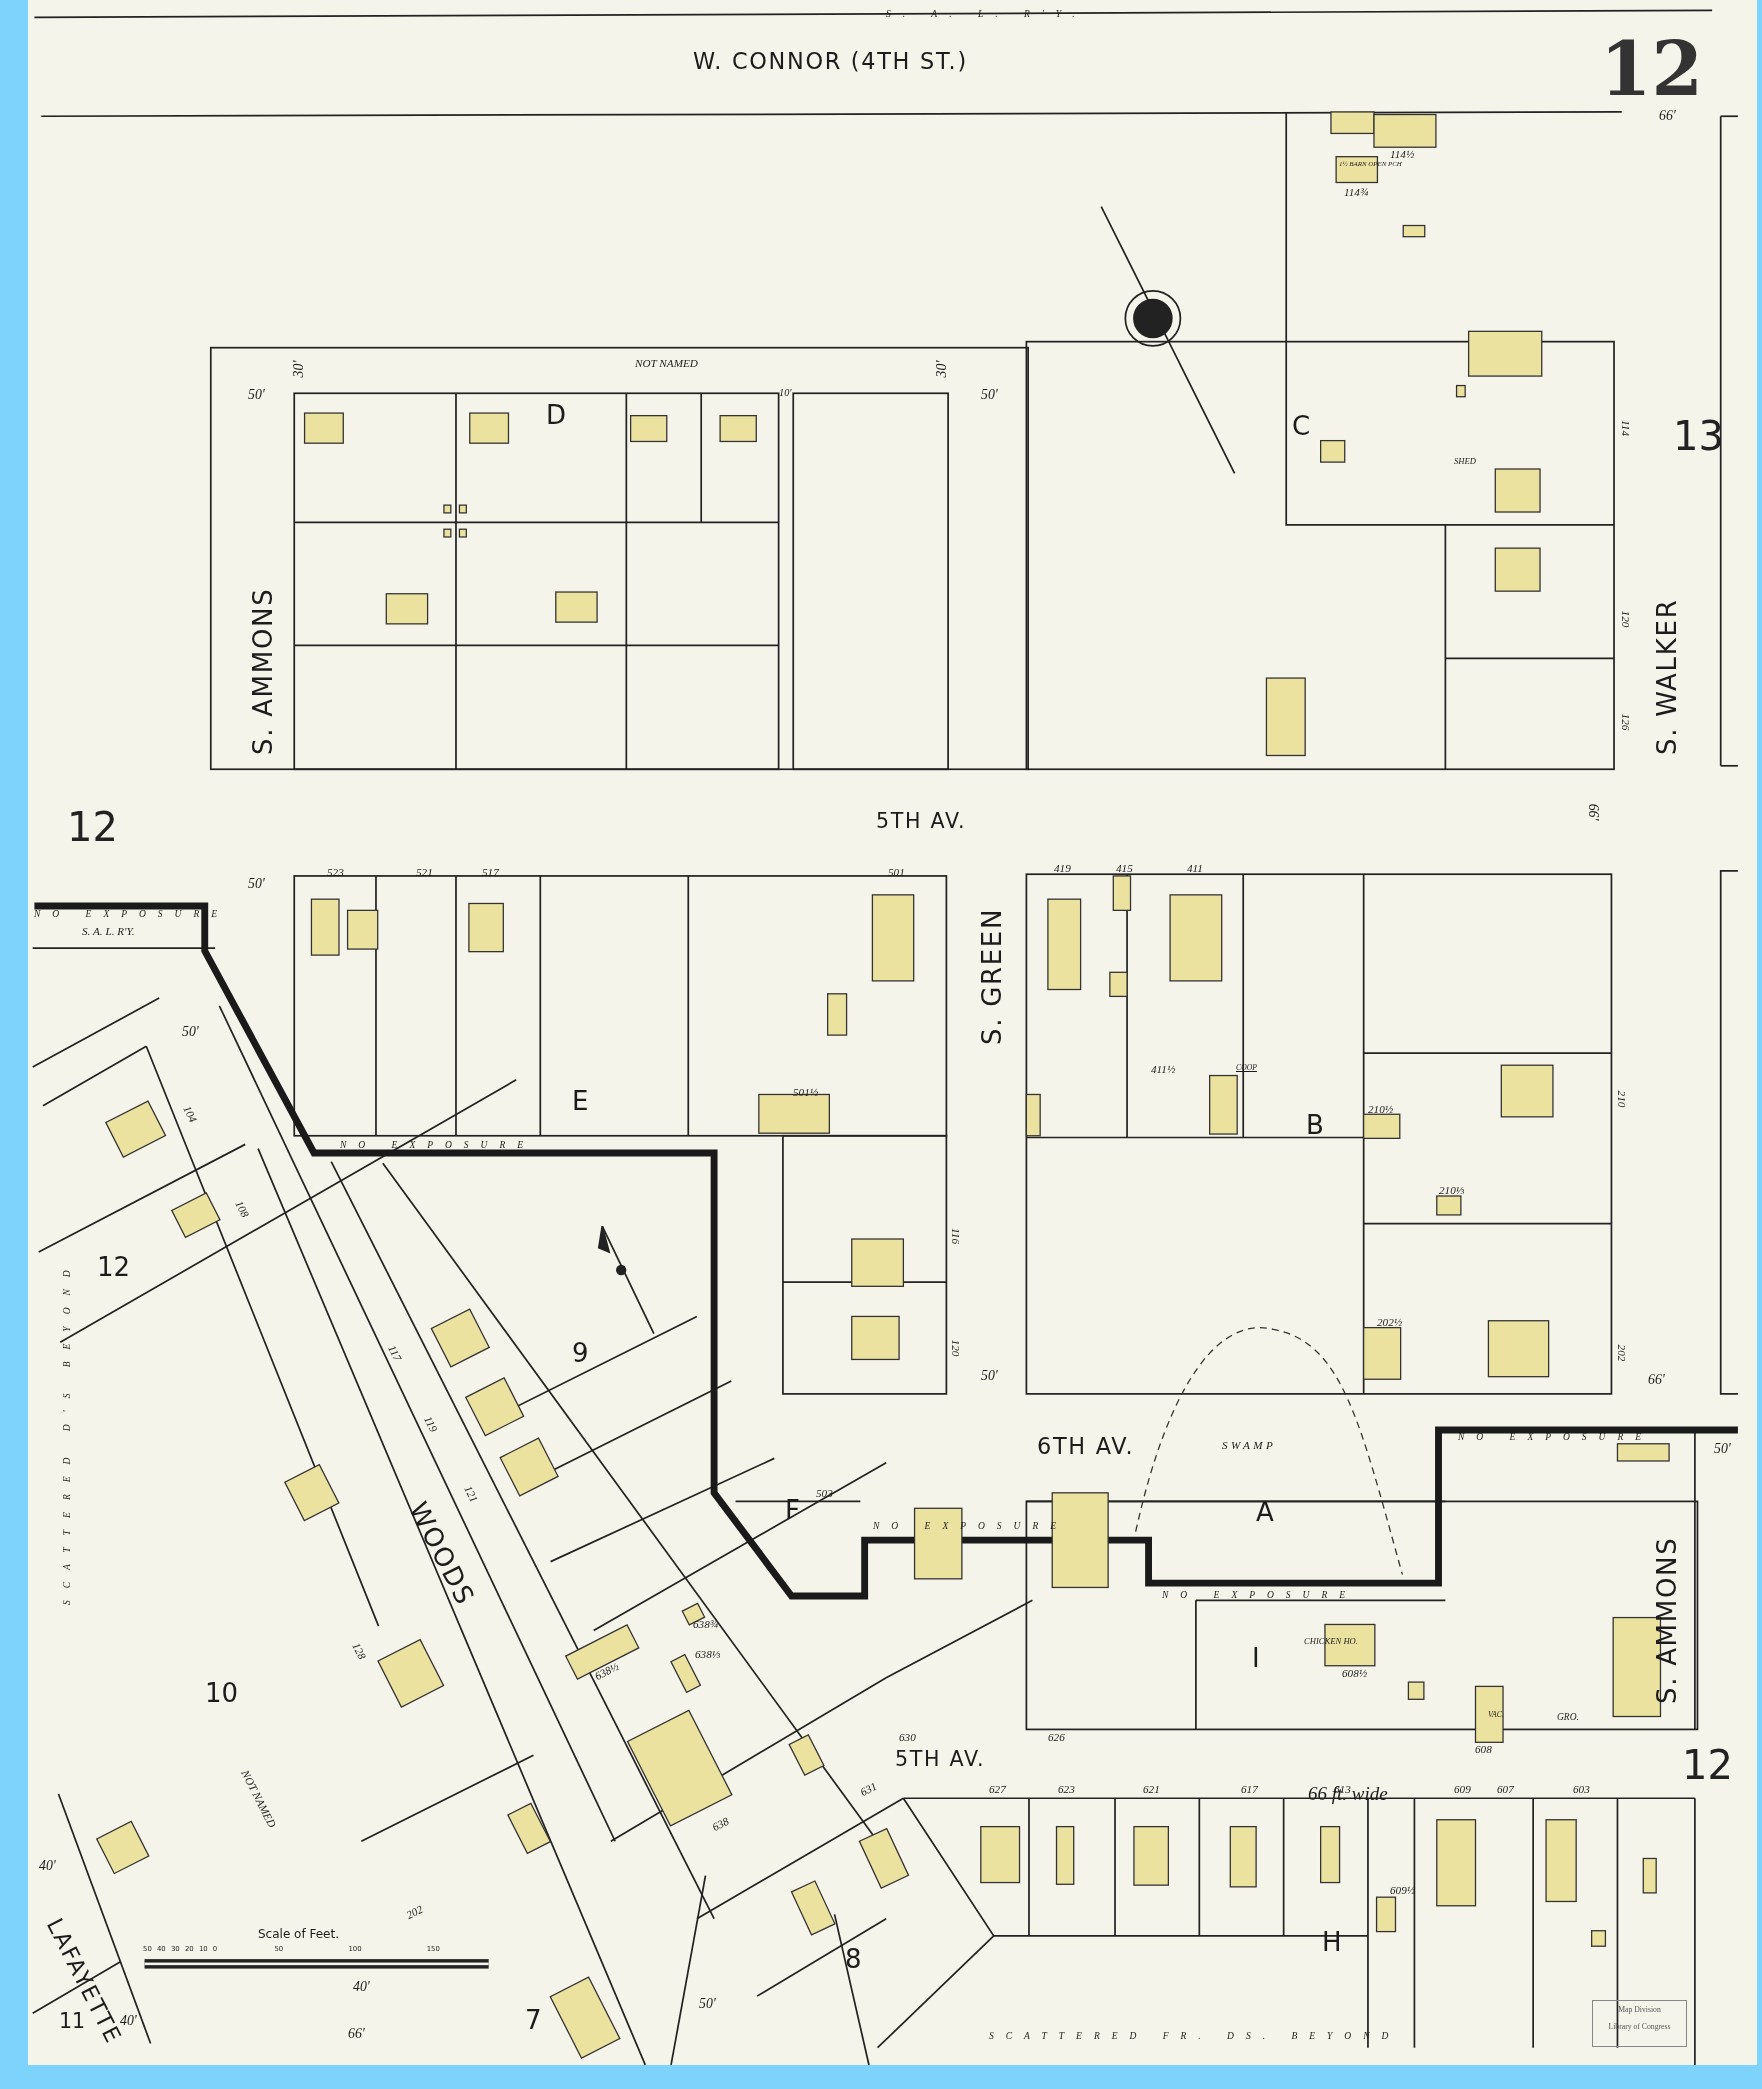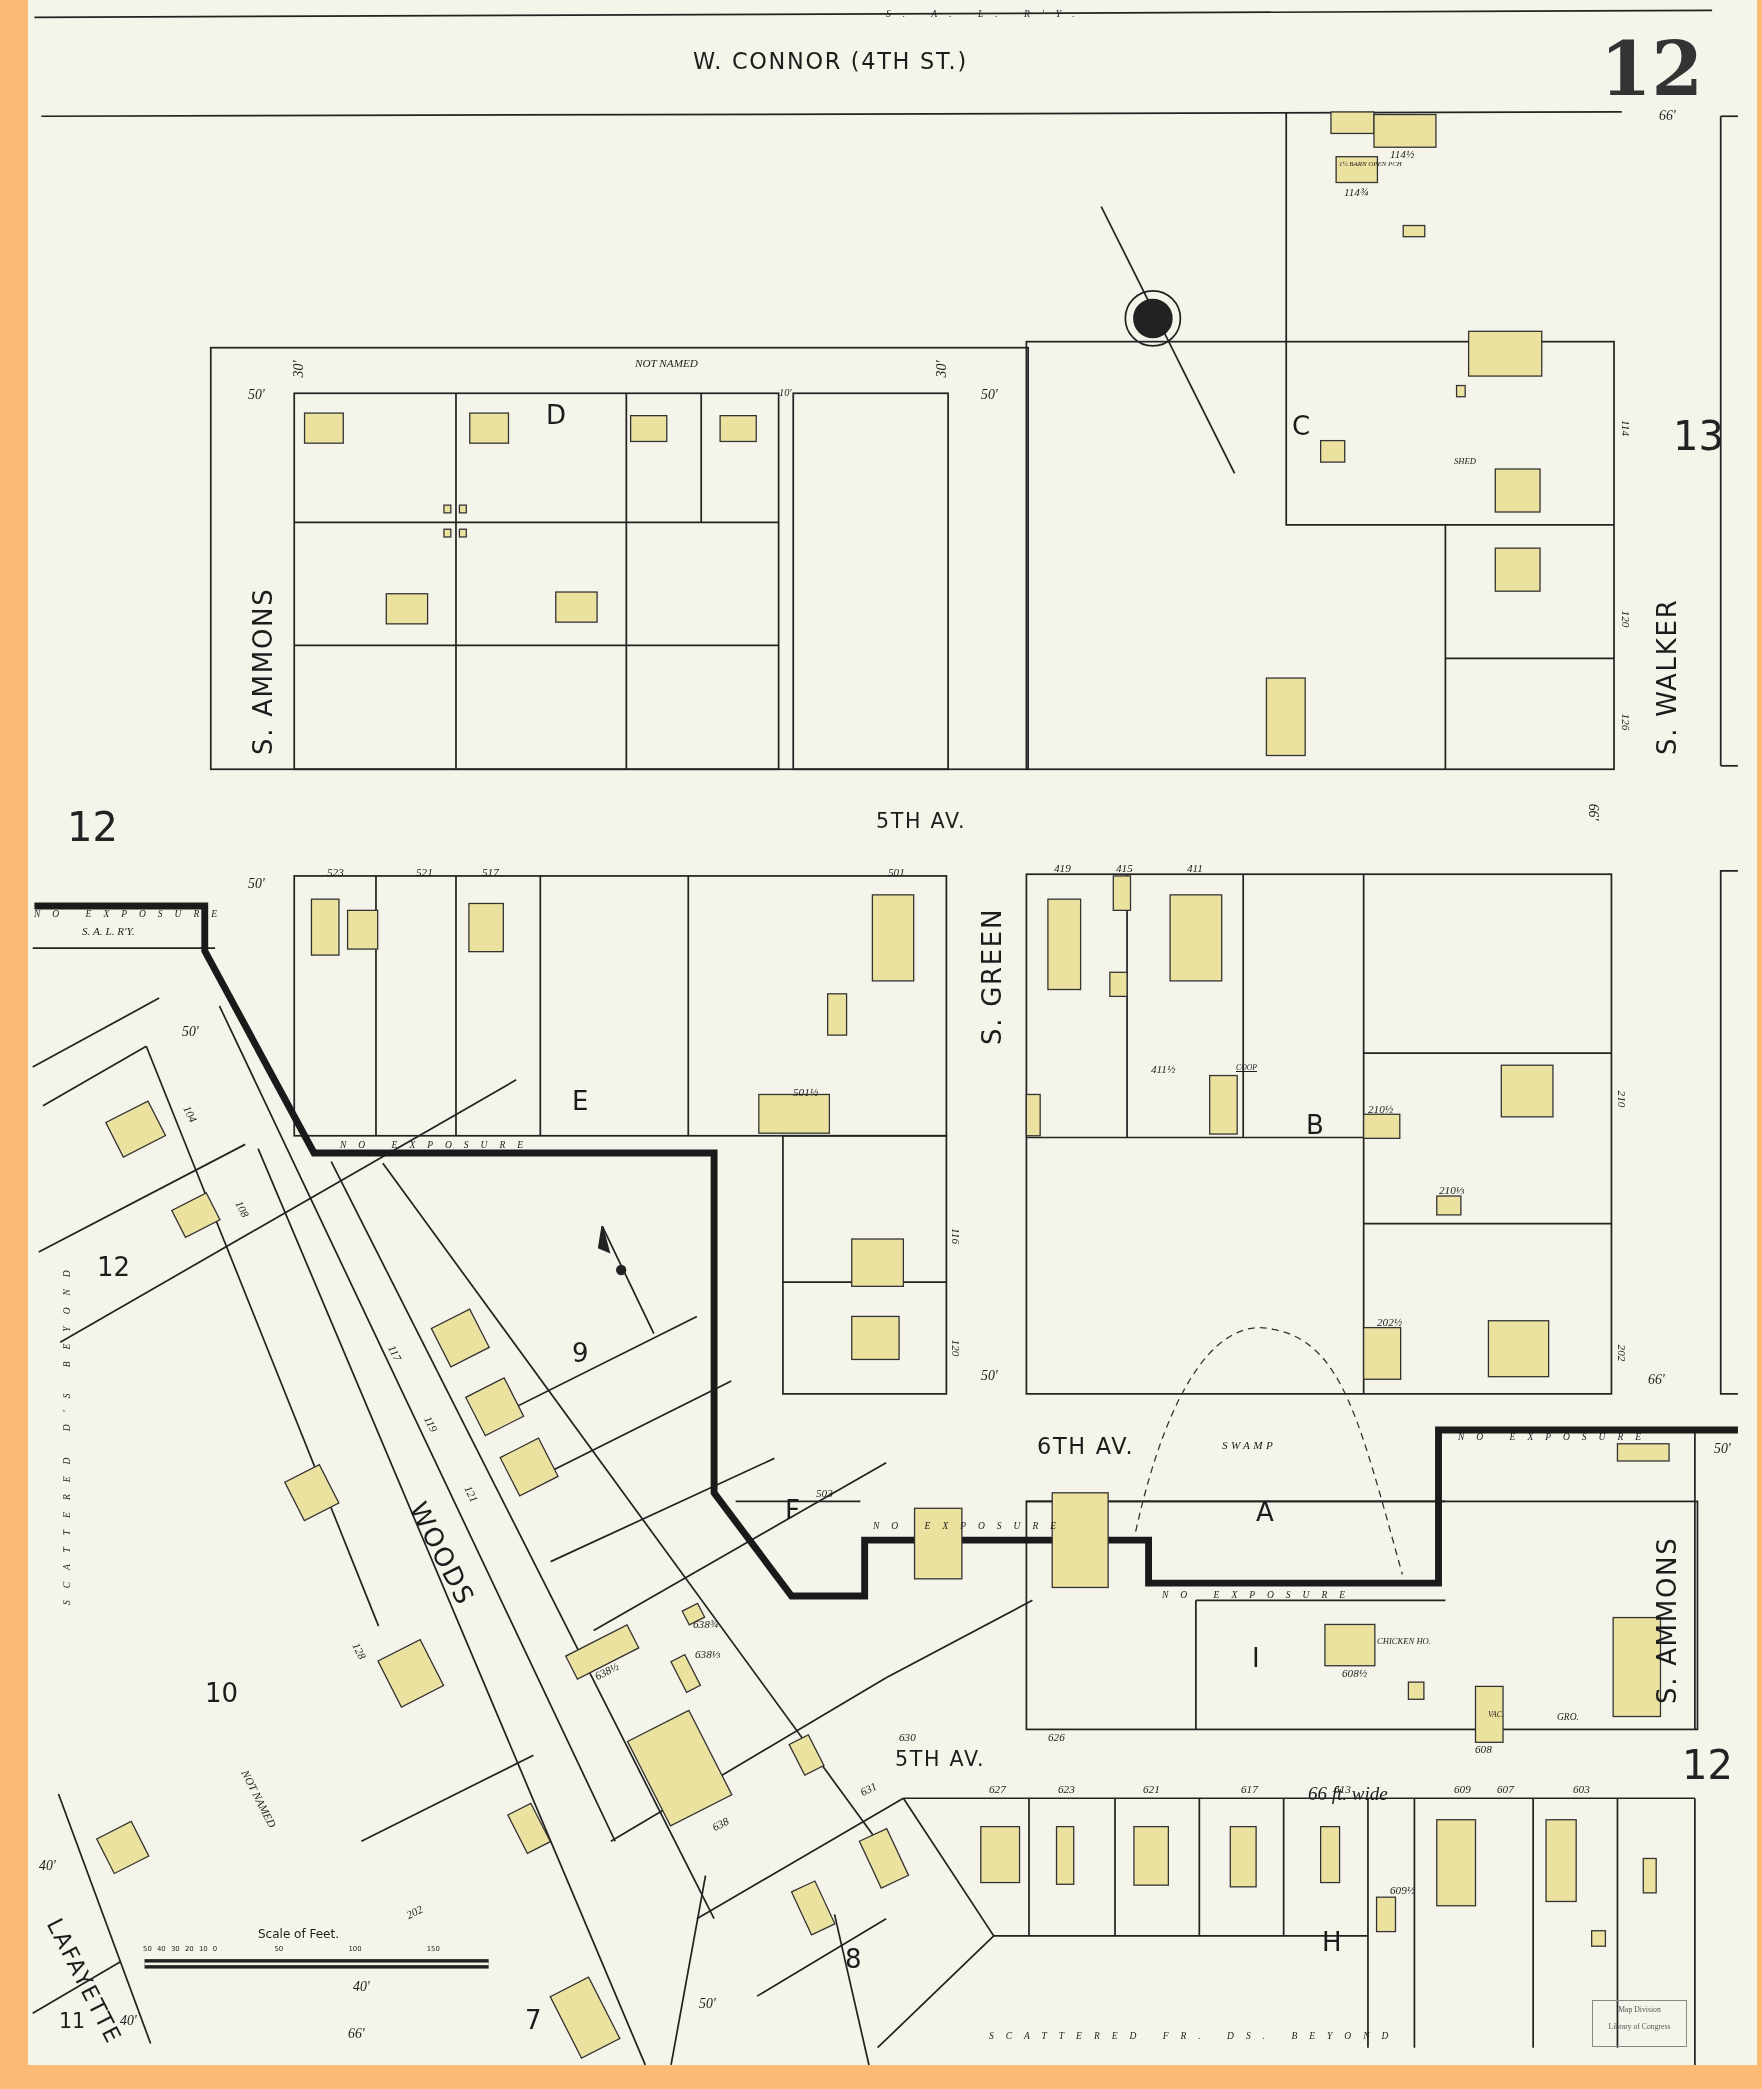--- a/index.html
+++ b/index.html
@@ -1,16 +1,16 @@
 <!DOCTYPE html>
 <html style="font-size:13.8px"><head>
 <meta charset="utf-8">
 <style>
   html,body{margin:0;padding:0;background:#e3e7ea;}
-  #sheet{position:relative;width:1762px;height:2090px;overflow:hidden;background:#fdba74;font-family:"Liberation Sans",sans-serif;}
+  #sheet{position:relative;width:1762px;height:2090px;overflow:hidden;background:#7dd3fc;font-family:"Liberation Sans",sans-serif;}
   #paper{position:absolute;left:27.5px;top:0;width:1729px;height:2065px;background:#f5f4ea;}
   svg#map{position:absolute;left:0;top:0;}
   .lbl{position:absolute;color:#1c1c1c;white-space:nowrap;font-family:"DejaVu Sans",sans-serif;}
   .street{font-size:26px;letter-spacing:1.7px;}
   .block{font-size:26px;font-family:"DejaVu Sans",sans-serif;}
   .small{font-size:11.2px;font-style:italic;font-family:"Liberation Serif",serif;}
   .tiny{font-size:9.5px;font-style:italic;font-family:"Liberation Serif",serif;letter-spacing:12px;}
   .pageno{font-family:"DejaVu Serif",serif;font-weight:bold;font-size:74px;color:#333;}
   .adj{font-size:40px;font-family:"DejaVu Sans",sans-serif;color:#222;}
   #cartouche{position:absolute;left:1468px;top:145px;width:170px;height:96px;border:6px solid #222;border-radius:50%;text-align:center;background:#f5f4ea;}
@@ -251,21 +251,21 @@
 <div class="lbl block" style="left:97px;top:1252px;">12</div>
 
 <div class="lbl tiny" style="left:340px;top:1140px;">NO EXPOSURE</div>
 <div class="lbl tiny" style="left:873px;top:1521px;">NO EXPOSURE</div>
 <div class="lbl tiny" style="left:1162px;top:1590px;">NO EXPOSURE</div>
 <div class="lbl tiny" style="left:1458px;top:1432px;">NO EXPOSURE</div>
 <div class="lbl tiny" style="left:34px;top:909px;">NO EXPOSURE</div>
 <div class="lbl small" style="left:1222px;top:1439px;letter-spacing:3.4px;">SWAMP</div>
 <div class="lbl tiny" style="left:989px;top:2031px;">SCATTERED FR. DS. BEYOND</div>
 <div class="lbl tiny" style="left:62px;top:1605px;transform:rotate(-90deg);transform-origin:left top;">SCATTERED D'S BEYOND</div>
-<div class="lbl small" style="left:1377px;top:1636px;font-size:8.6px;">CHICKEN HO.</div>
+<div class="lbl small" style="left:1304px;top:1636px;font-size:8.6px;">CHICKEN HO.</div>
 <div class="lbl small" style="left:1454px;top:456px;font-size:8.6px;">SHED</div>
 <div class="lbl small" style="left:1339px;top:160px;font-size:6.9px;">1½ BARN OPEN PCH</div>
 <div class="lbl small" style="left:1557px;top:1712px;font-size:9.5px;">GRO.</div>
 <div class="lbl small" style="left:1236px;top:1063px;font-size:7.7px;text-decoration:underline;">COOP</div>
 <div class="lbl small" style="left:1488px;top:1710px;font-size:7.7px;">VAC.</div>
 
 <div class="lbl small" style="left:1390px;top:148px;">114½</div>
 <div class="lbl small" style="left:1344px;top:186px;">114¾</div>
 <div class="lbl small" style="left:327px;top:866px;">523</div>
 <div class="lbl small" style="left:396px;top:866px;margin-left:20px;">521</div>

